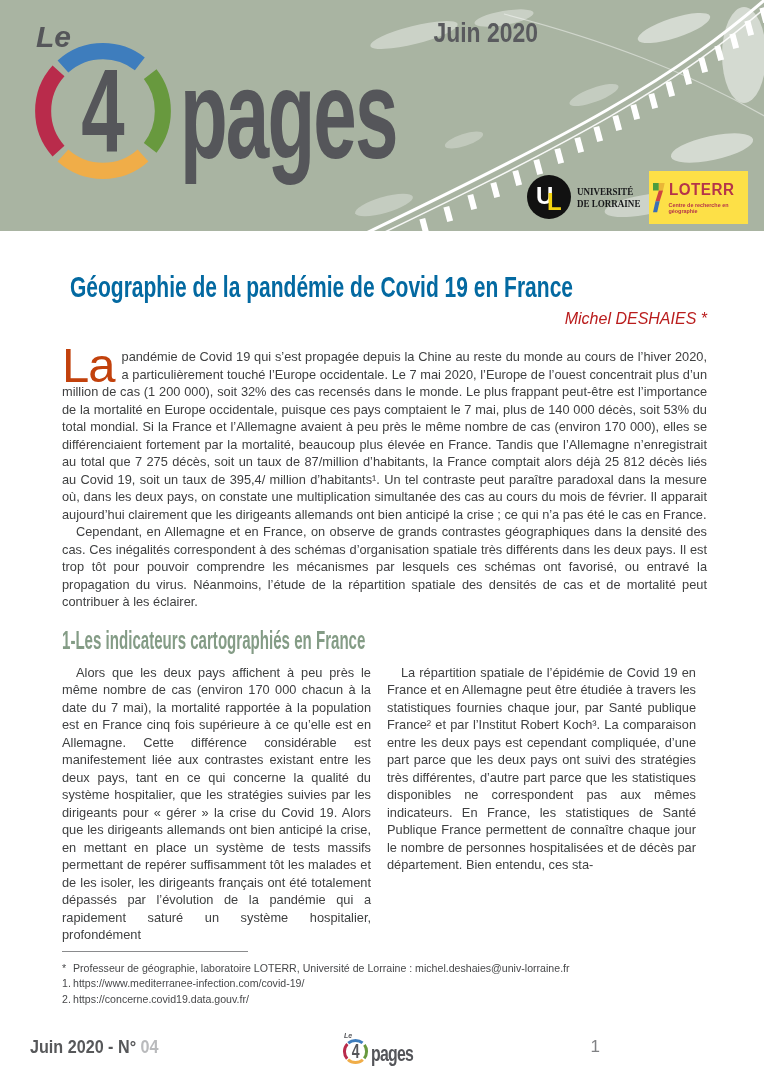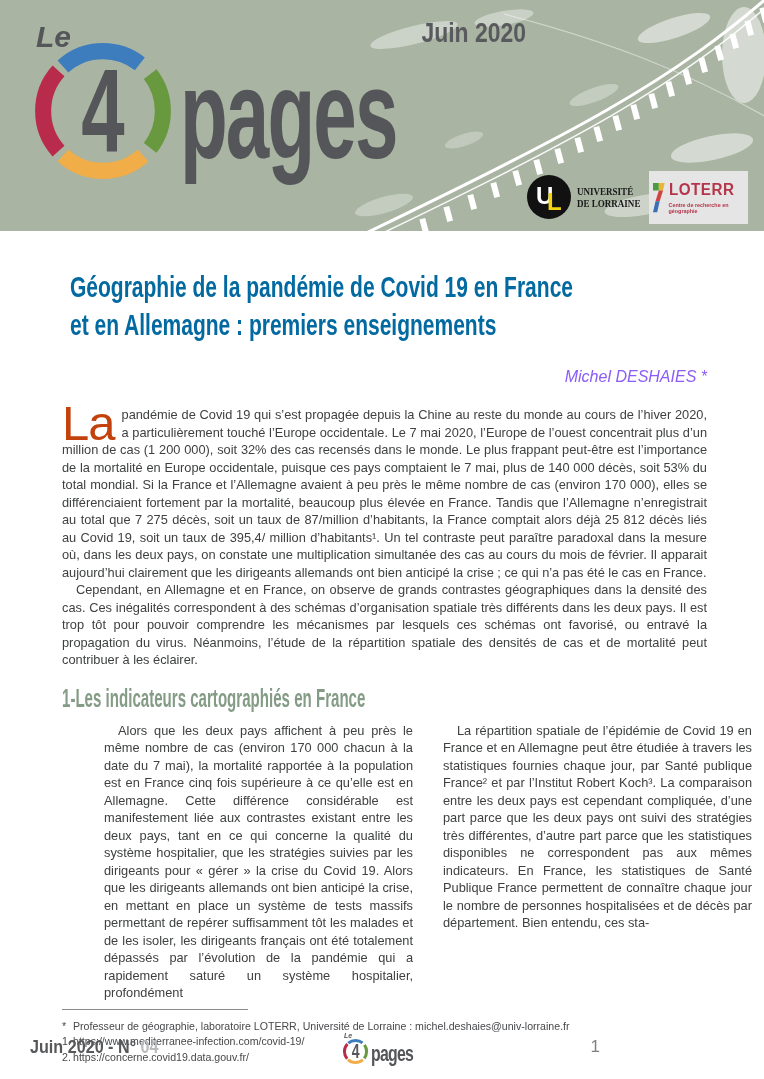--- a/index.html
+++ b/index.html
@@ -15,46 +15,46 @@
   .masthead { position:absolute; top:0; left:0; width:764px; height:231px; background:#a9b4a2; overflow:hidden; }
   .bridge { position:absolute; top:0; right:0; width:420px; height:231px; }
   .brand-le { position:absolute; left:36px; top:20px; font-size:30px; font-style:italic; font-weight:bold; color:#55565a; }
   .brand-arcs { position:absolute; left:30px; top:38px; width:146px; height:146px; }
   .brand-four { position:absolute; left:30px; top:38px; width:146px; height:146px;
     display:flex; align-items:center; justify-content:center;
     font-size:118px; font-weight:bold; color:#55565a; }
   .brand-four span { display:inline-block; transform:scaleX(.66); }
   .brand-wordmark { position:absolute; left:180px; top:52px; font-size:126px; font-weight:bold;
     color:#55565a; letter-spacing:-3px; line-height:1; }
-  .issue { position:absolute; right:238px; top:18px; text-align:right; color:#595a5e;
+  .issue { position:absolute; right:226px; top:18px; text-align:right; color:#595a5e;
     font-weight:bold; font-size:27px; line-height:31px; }
   .ul-logo { position:absolute; left:527px; top:175px; display:flex; align-items:center; gap:6px; }
   .ul-mark { width:44px; height:44px; border-radius:50%; background:#111; position:relative; flex:0 0 auto; }
   .ul-mark .u { position:absolute; left:9px; top:7px; color:#fff; font-weight:bold; font-size:24px; }
   .ul-mark .l { position:absolute; left:20px; top:13px; color:#f4d410; font-weight:bold; font-size:24px; }
   .ul-name { color:#17181a; font-weight:bold; font-size:11px; line-height:12px; letter-spacing:0;font-family:Liberation Serif, serif; }
-  .loterr { position:absolute; left:649px; top:171px; width:99px; height:53px; background:#e5e5e5;
+  .loterr { position:absolute; left:649px; top:171px; width:99px; height:53px; background:#fde047;
     display:flex; align-items:center; padding:3px 4px; gap:3px; }
   .loterr-text { display:flex; flex-direction:column; }
   .loterr-name { color:#b5344a; font-weight:bold; font-size:16px; letter-spacing:.5px; line-height:18px; }
   .loterr-sub { color:#b5344a; font-size:5.4px; font-weight:bold; margin-top:3px; }
 
   
   .content { position:absolute; left:62px; top:231px; width:645px; }
   .title { margin:37px 0 0 8px; color:#0369a1; font-weight:bold; font-size:30px; line-height:38px; }
   .title .cond { --sx:.70; }
-  .author { margin-top:24px; text-align:right; font-style:italic; font-size:16px; color:#8b5cf6; }
+  .author { margin-top:4px; text-align:right; font-style:italic; font-size:16px; color:#b91c1c; }
   .body-par { font-size:12.8px; line-height:17.5px; text-align:justify; hyphens:auto; color:#3f4041; }
   .intro { margin-top:20px; }
   .dropcap { float:left; font-size:49px; line-height:35px; height:35px; padding-right:7px;
     color:#c2410c; letter-spacing:-1px; }
   .indent { text-indent:14px; }
   .sec-heading { margin:14px 0 0 0; color:#849c86; font-weight:bold; font-size:26px; line-height:31px; }
   .sec-heading .cond { --sx:.58; }
-  .columns { margin-top:8px; display:flex; gap:30px;margin-left:42px; }
+  .columns { margin-top:8px; display:flex; gap:16px; }
   .col { width:309px; flex:0 0 auto; }
 
   .fn-rule { margin-top:7px; width:186px; border-top:1.4px solid #8a8b8d; }
   .footnotes { margin-top:9px; font-size:10.6px; line-height:15.6px; color:#47484a; }
   .fn-marker { display:inline-block; min-width:11px; }
 
   
   .pfooter { position:absolute; left:0; top:1028px; width:628px; height:51px; }
   .pfooter-left { position:absolute; left:30px; top:8px; font-weight:bold; font-size:19px; color:#57585a; }
   .pfooter-left .light { color:#b9babc; }
@@ -153,21 +153,20 @@
         <div class="loterr-name"><span class="cond" style="--sx:.95">LOTERR</span></div>
         <div class="loterr-sub">Centre de recherche en géographie</div>
       </div>
     </div>
   </header>
 
   <main class="content">
 
     <h1 class="title">
       <div><span class="cond">Géographie de la pandémie de Covid 19 en France</span></div>
-      <div><span class="cond">et en Allemagne : premiers enseignements</span></div>
     </h1>
 
     <div class="author">Michel DESHAIES *</div>
 
     <p class="body-par intro"><span class="dropcap">La</span><span>pandémie de Covid 19 qui s’est propagée depuis la Chine au reste du monde au cours de l’hiver 2020, a particulièrement touché l’Europe occidentale. Le 7 mai 2020, l’Europe de l’ouest concentrait plus d’un million de cas (1 200 000), soit 32% des cas recensés dans le monde. Le plus frappant peut-être est l’importance de la mortalité en Europe occidentale, puisque ces pays comptaient le 7 mai, plus de 140 000 décès, soit 53% du total mondial. Si la France et l’Allemagne avaient à peu près le même nombre de cas (environ 170 000), elles se différenciaient fortement par la mortalité, beaucoup plus élevée en France. Tandis que l’Allemagne n’enregistrait au total que 7 275 décès, soit un taux de 87/million d’habitants, la France comptait alors déjà 25 812 décès liés au Covid 19, soit un taux de 395,4/ million d’habitants¹. Un tel contraste peut paraître paradoxal dans la mesure où, dans les deux pays, on constate une multiplication simultanée des cas au cours du mois de février. Il apparait aujourd’hui clairement que les dirigeants allemands ont bien anticipé la crise ; ce qui n’a pas été le cas en France.</span></p>
 
     <p class="body-par indent">Cependant, en Allemagne et en France, on observe de grands contrastes géographiques dans la densité des cas. Ces inégalités correspondent à des schémas d’organisation spatiale très différents dans les deux pays. Il est trop tôt pour pouvoir comprendre les mécanismes par lesquels ces schémas ont favorisé, ou entravé la propagation du virus. Néanmoins, l’étude de la répartition spatiale des densités de cas et de mortalité peut contribuer à les éclairer.</p>
 
     <h2 class="sec-heading">
       <div><span class="cond">1-Les indicateurs cartographiés en France</span></div>

